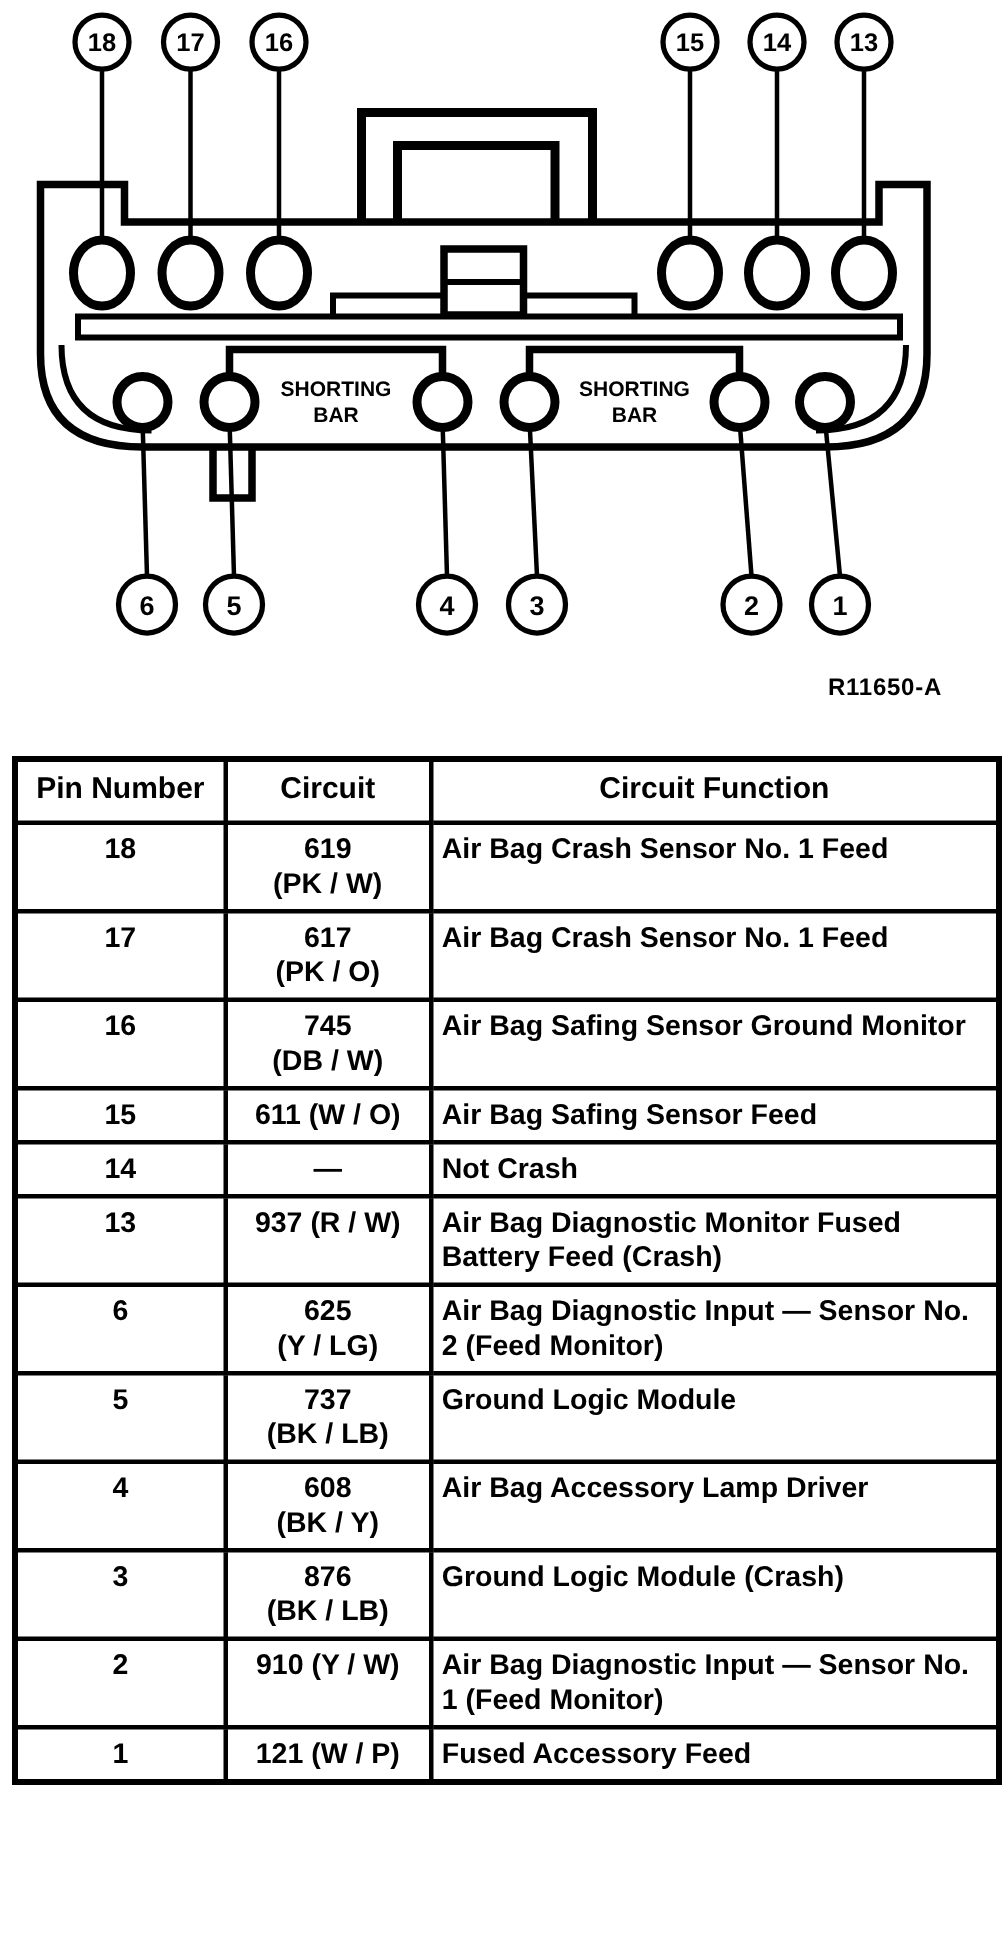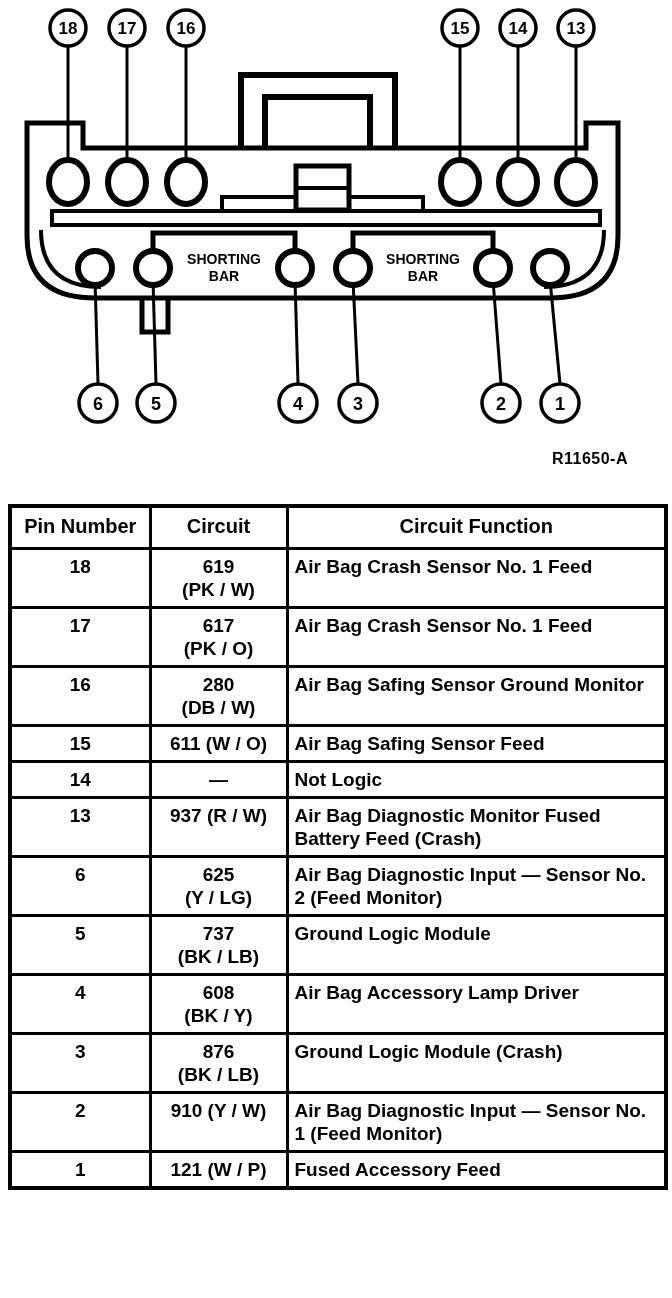--- a/index.html
+++ b/index.html
@@ -207,33 +207,33 @@
     <td class="function-cell">Air Bag Crash Sensor No. 1 Feed</td>
   </tr>
         <tr>
     <td class="pin-cell">17</td>
     <td class="circuit-cell">617
 (PK / O)</td>
     <td class="function-cell">Air Bag Crash Sensor No. 1 Feed</td>
   </tr>
         <tr>
     <td class="pin-cell">16</td>
-    <td class="circuit-cell">280
+    <td class="circuit-cell">745
 (DB / W)</td>
     <td class="function-cell">Air Bag Safing Sensor Ground Monitor</td>
   </tr>
         <tr>
     <td class="pin-cell">15</td>
     <td class="circuit-cell">611 (W / O)</td>
     <td class="function-cell">Air Bag Safing Sensor Feed</td>
   </tr>
         <tr>
     <td class="pin-cell">14</td>
     <td class="circuit-cell">—</td>
-    <td class="function-cell">Not Logic</td>
+    <td class="function-cell">Not Crash</td>
   </tr>
         <tr>
     <td class="pin-cell">13</td>
     <td class="circuit-cell">937 (R / W)</td>
     <td class="function-cell">Air Bag Diagnostic Monitor Fused Battery Feed (Crash)</td>
   </tr>
         <tr>
     <td class="pin-cell">6</td>
     <td class="circuit-cell">625
 (Y / LG)</td>

